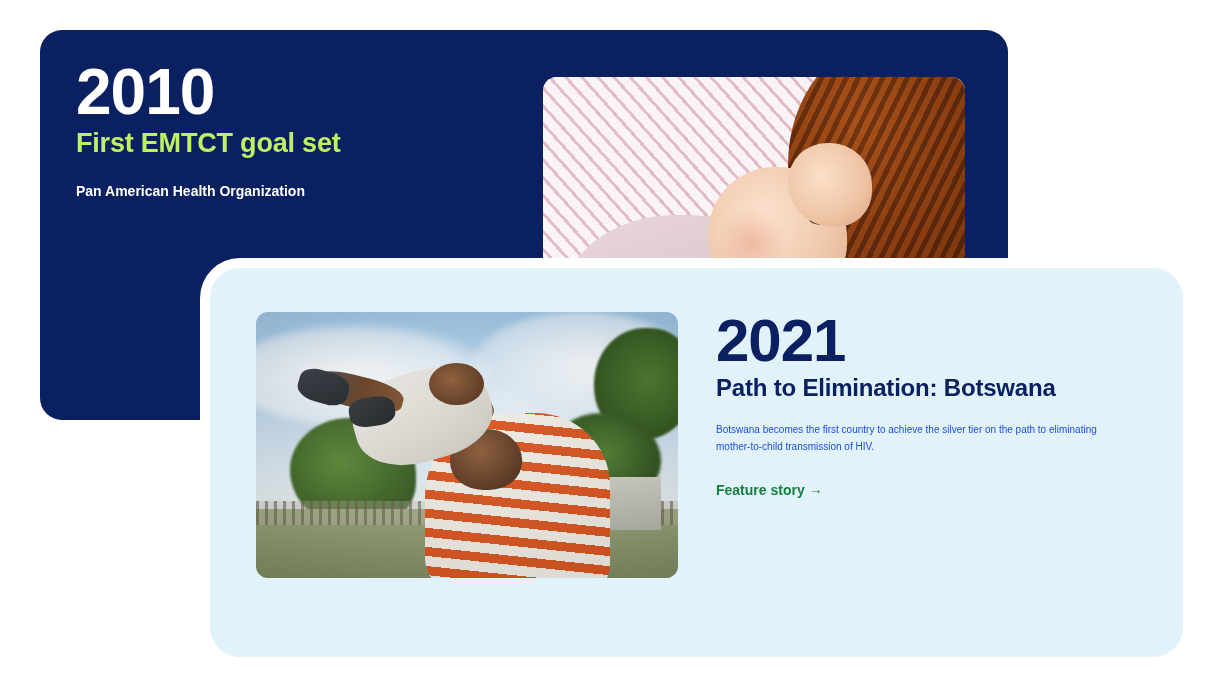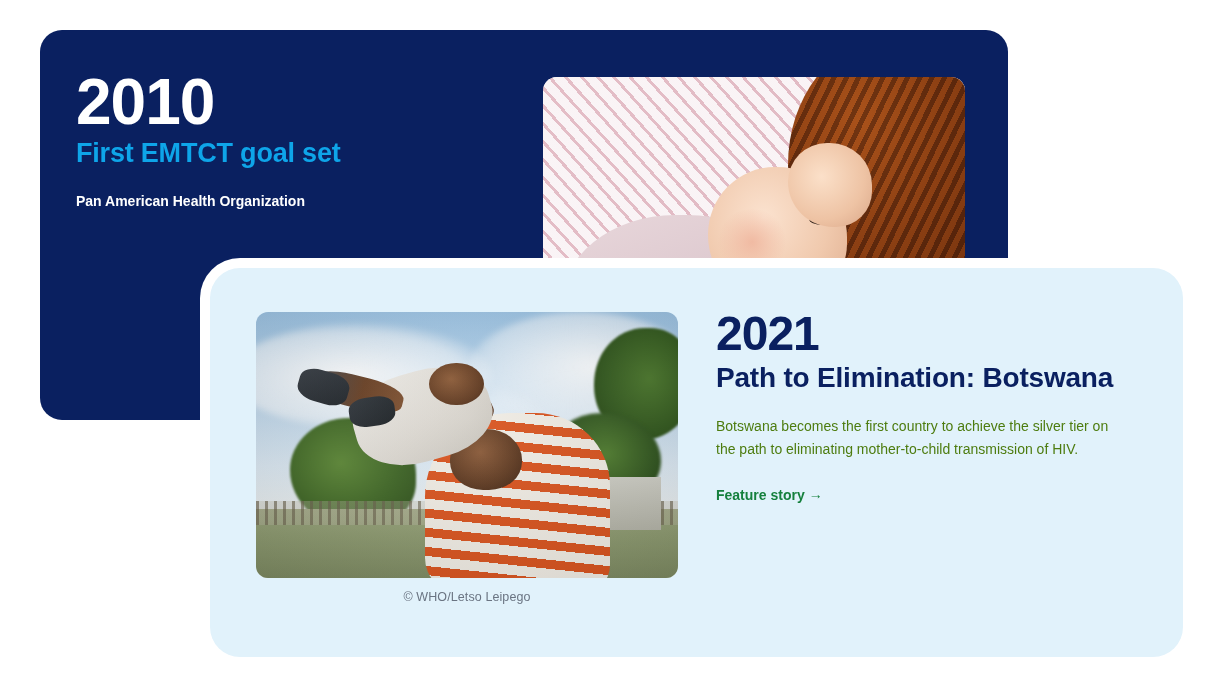--- a/index.html
+++ b/index.html
@@ -39,27 +39,27 @@
     left: 36px;
     top: 30px;
     width: 470px;
   }
   .year-dark {
     font-size: 64px;
     line-height: 1.02;
     font-weight: 700;
     color: #ffffff;
     letter-spacing: -1px;
-    margin: 10px 0 2px 0;
+    margin: 0 0 2px 0;
   }
   .headline-dark {
     font-size: 27px;
     line-height: 1.2;
     font-weight: 700;
-    color: #0ea5e9;
+    color: #bef264;
     margin: 0 0 22px 0;
     letter-spacing: -0.2px;
   }
   .body-dark {
     font-size: 14.5px;
     line-height: 1.62;
     color: #e8ecf5;
     margin: 0 0 22px 0;
     max-width: 430px;
   }
@@ -112,39 +112,39 @@
     color: #6a7482;
     letter-spacing: 0.1px;
   }
   .card-light .card-body {
     position: absolute;
     left: 506px;
     top: 42px;
     width: 430px;
   }
   .year-light {
-    font-size: 48px;
+    font-size: 60px;
     line-height: 1.02;
     font-weight: 700;
     color: #0a2060;
     letter-spacing: -1px;
     margin: 0 0 2px 0;
   }
   .headline-light {
-    font-size: 28px;
+    font-size: 24px;
     line-height: 1.22;
     font-weight: 700;
     color: #0a2060;
     margin: 0 0 20px 0;
     letter-spacing: -0.2px;
   }
   .body-light {
-    font-size: 14px;
+    font-size: 10px;
     line-height: 1.62;
-    color: #4d7c0f;
+    color: #1d4ed8;
     margin: 0 4px 26px 0;
     max-width: 410px;
   }
   .link-light {
     font-size: 14px;
     font-weight: 700;
     color: #15803d;
     text-decoration: none;
     display: inline-block;
   }
@@ -412,21 +412,20 @@
         <div class="p2-arm-fix"></div>
         <div class="p2-child-body"></div>
         <div class="p2-child-head"></div>
         <div class="p2-child-leg"></div>
         <div class="p2-shoe"></div>
         <div class="p2-shoe2"></div>
         <div class="p2-grain"></div>
       </div>
     </div>
 
-    <div class="caption-light">© WHO/Letso Leipego</div>
 
     <div class="card-body">
       <div class="year-light">2021</div>
       <div class="headline-light">Path to Elimination: Botswana</div>
       <p class="body-light">Botswana becomes the first country to achieve the silver tier on the path to eliminating mother-to-child transmission of HIV.</p>
       <a class="link-light" href="#"><span>Feature story</span><span class="arrow-glyph">→</span></a>
     </div>
 
   </div>
 

